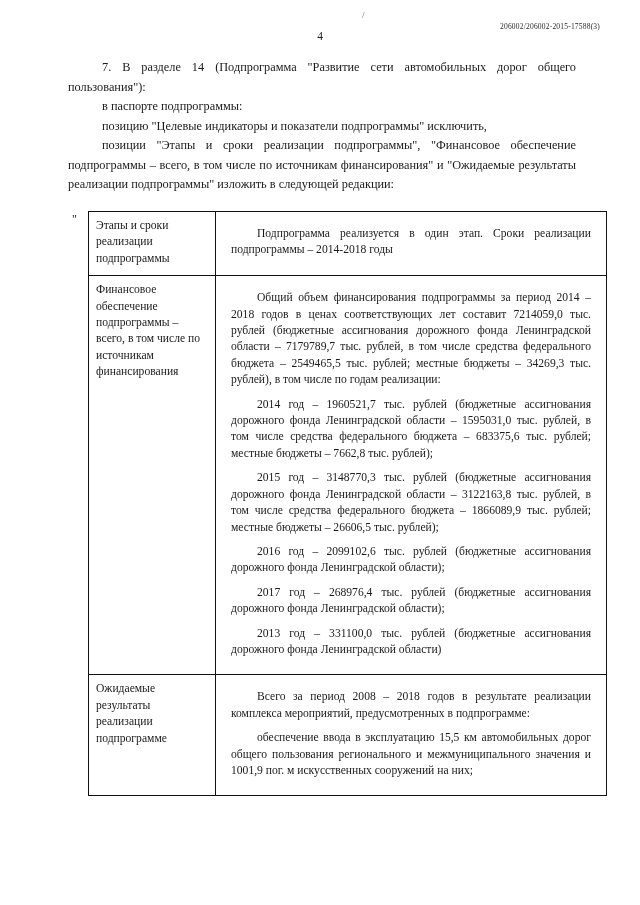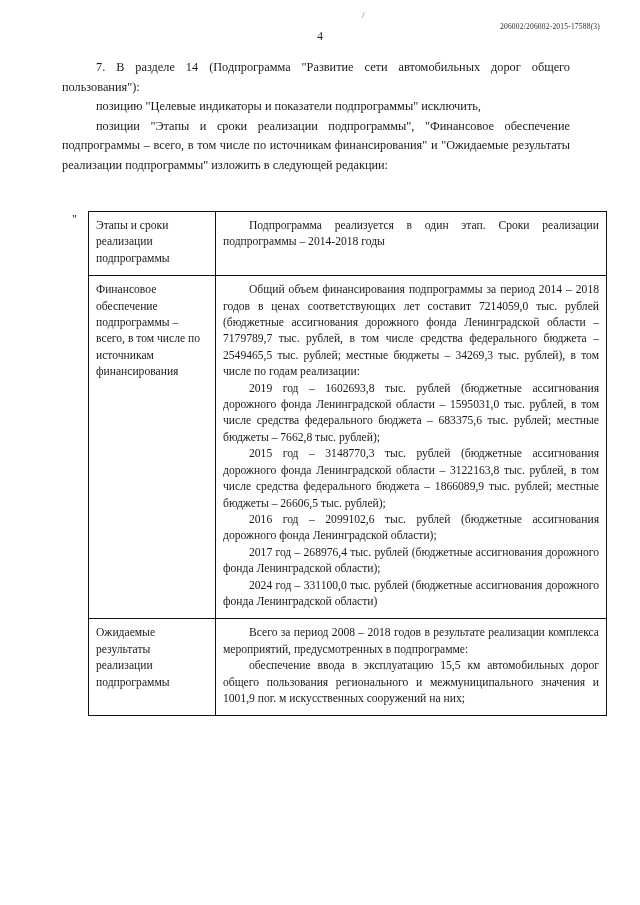--- a/index.html
+++ b/index.html
@@ -43,21 +43,21 @@
     top: 30px;
     left: 0;
     width: 640px;
     text-align: center;
     font-size: 11.5px;
     color: #1a1a1a;
   }
   .body-text {
     position: absolute;
     top: 58px;
-    left: 62px;
+    left: 68px;
     width: 508px;
     font-size: 12.3px;
     line-height: 19.5px;
     text-align: justify;
   }
   .body-text p {
     margin: 0;
     text-indent: 34px;
     text-align: justify;
     text-justify: inter-word;
@@ -85,41 +85,42 @@
   }
   td.col-label {
     width: 112px;
   }
   td.col-body {
     width: 376px;
     text-align: justify;
     text-justify: inter-word;
   }
   td.col-body p {
-    margin: 0;
+    margin: 8px;
     text-indent: 26px;
     text-align: justify;
   }
   td.col-label div {
     line-height: 16.4px;
   }
 </style>
 </head>
 <body>
 
 <div class="page">
 
   <div class="tick">/</div>
 
   <div class="doc-code">206002/206002-2015-17588(3)</div>
 
   <div class="page-number">4</div>
 
   <div class="body-text">
     <p>7. В разделе 14 (Подпрограмма "Развитие сети автомобильных дорог общего пользования"):</p>
+    <p>в паспорте подпрограммы:</p>
     <p>позицию "Целевые индикаторы и показатели подпрограммы" исключить,</p>
     <p>позиции "Этапы и сроки реализации подпрограммы", "Финансовое обеспечение подпрограммы – всего, в том числе по источникам финансирования" и "Ожидаемые результаты реализации подпрограммы" изложить в следующей редакции:</p>
   </div>
 
   <div class="quote-mark">"</div>
 
   <table class="reg">
     <tbody>
       <tr>
         <td class="col-label">
@@ -128,30 +129,30 @@
         <td class="col-body">
           <p>Подпрограмма реализуется в один этап. Сроки реализации подпрограммы – 2014-2018 годы</p>
         </td>
       </tr>
       <tr>
         <td class="col-label">
           <div>Финансовое обеспечение подпрограммы – всего, в том числе по источникам финансирования</div>
         </td>
         <td class="col-body">
           <p>Общий объем финансирования подпрограммы за период 2014 – 2018 годов в ценах соответствующих лет составит 7214059,0 тыс. рублей (бюджетные ассигнования дорожного фонда Ленинградской области – 7179789,7 тыс. рублей, в том числе средства федерального бюджета – 2549465,5 тыс. рублей; местные бюджеты – 34269,3 тыс. рублей), в том числе по годам реализации:</p>
-          <p>2019 год – 1602693,8 тыс. рублей (бюджетные ассигнования дорожного фонда Ленинградской области – 1595031,0 тыс. рублей, в том числе средства федерального бюджета – 683375,6 тыс. рублей; местные бюджеты – 7662,8 тыс. рублей);</p>
+          <p>2014 год – 1960521,7 тыс. рублей (бюджетные ассигнования дорожного фонда Ленинградской области – 1595031,0 тыс. рублей, в том числе средства федерального бюджета – 683375,6 тыс. рублей; местные бюджеты – 7662,8 тыс. рублей);</p>
           <p>2015 год – 3148770,3 тыс. рублей (бюджетные ассигнования дорожного фонда Ленинградской области – 3122163,8 тыс. рублей, в том числе средства федерального бюджета – 1866089,9 тыс. рублей; местные бюджеты – 26606,5 тыс. рублей);</p>
           <p>2016 год – 2099102,6 тыс. рублей (бюджетные ассигнования дорожного фонда Ленинградской области);</p>
           <p>2017 год – 268976,4 тыс. рублей (бюджетные ассигнования дорожного фонда Ленинградской области);</p>
-          <p>2024 год – 331100,0 тыс. рублей (бюджетные ассигнования дорожного фонда Ленинградской области)</p>
+          <p>2013 год – 331100,0 тыс. рублей (бюджетные ассигнования дорожного фонда Ленинградской области)</p>
         </td>
       </tr>
       <tr>
         <td class="col-label">
-          <div>Ожидаемые результаты реализации подпрограммы</div>
+          <div>Ожидаемые результаты реализации подпрограмме</div>
         </td>
         <td class="col-body">
           <p>Всего за период 2008 – 2018 годов в результате реализации комплекса мероприятий, предусмотренных в подпрограмме:</p>
           <p>обеспечение ввода в эксплуатацию 15,5 км автомобильных дорог общего пользования регионального и межмуниципального значения и 1001,9 пог. м искусственных сооружений на них;</p>
         </td>
       </tr>
     </tbody>
   </table>
 
 </div>

